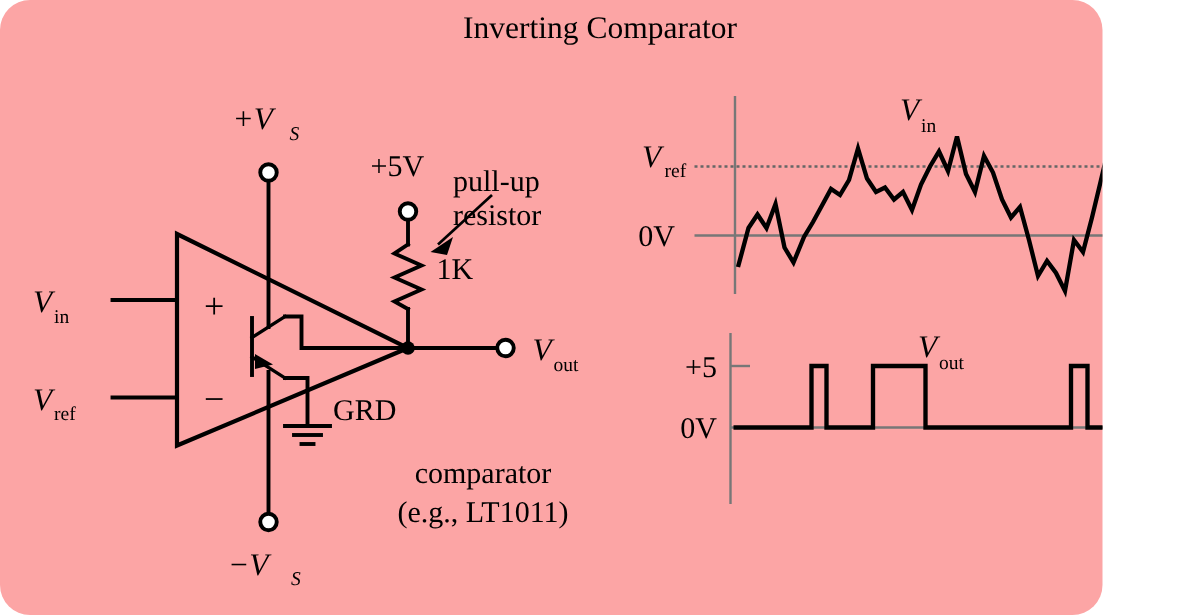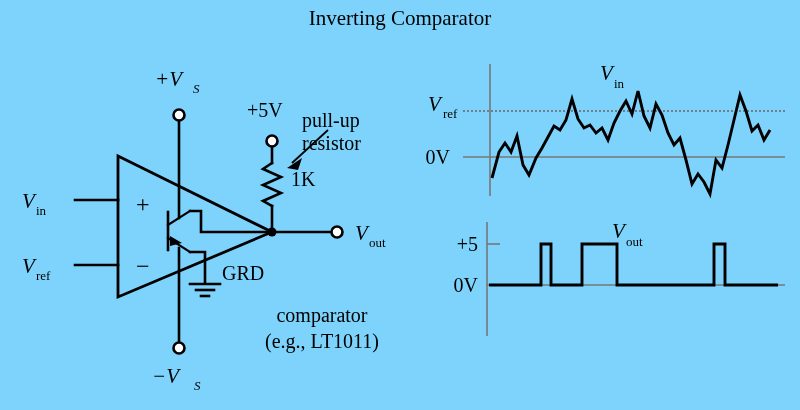--- a/index.html
+++ b/index.html
@@ -3,26 +3,27 @@
 <meta charset="utf-8">
 <title>Inverting Comparator</title>
 <style>
   html, body {
     margin: 0;
     padding: 0;
     background: #ffffff;
   }
   #page {
     position: relative;
-    width: 800px;
+    width: 735px;
     height: 410px;
-    background: #7dd3fc;
+    background: #fca5a5;
     overflow: hidden;
     font-family: "Liberation Serif", "DejaVu Serif", serif;
     color: #000000;
+    border-radius: 20px;
   }
   #diagram-svg {
     position: absolute;
     left: 0;
     top: 0;
     width: 800px;
     height: 410px;
   }
   text { fill: #000000; }
   .t-title {

